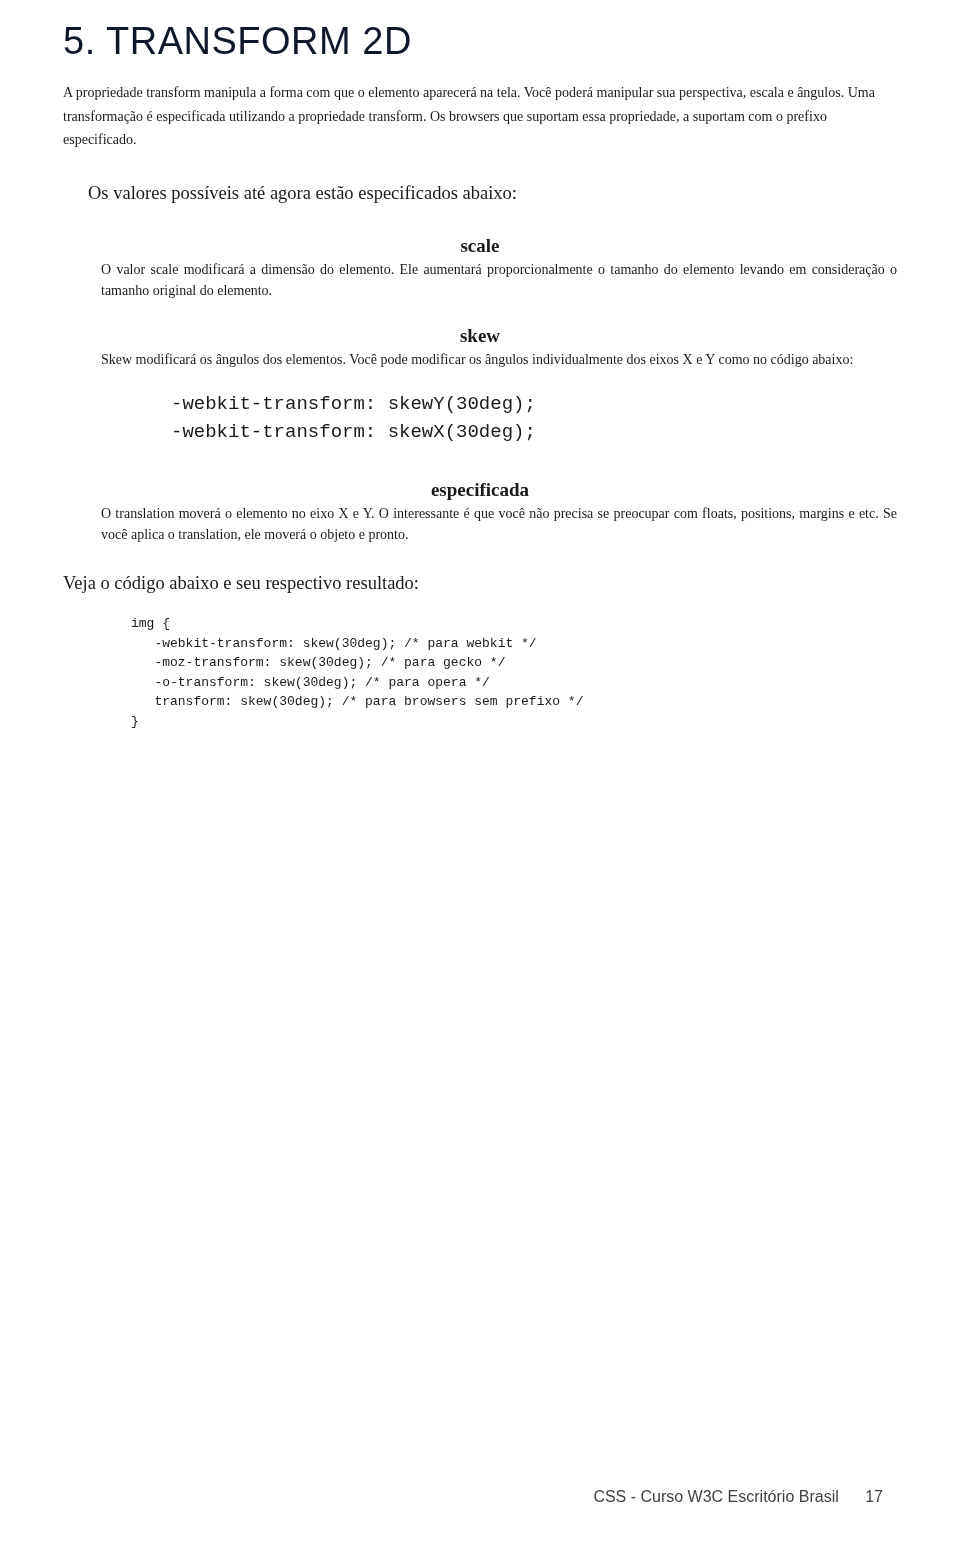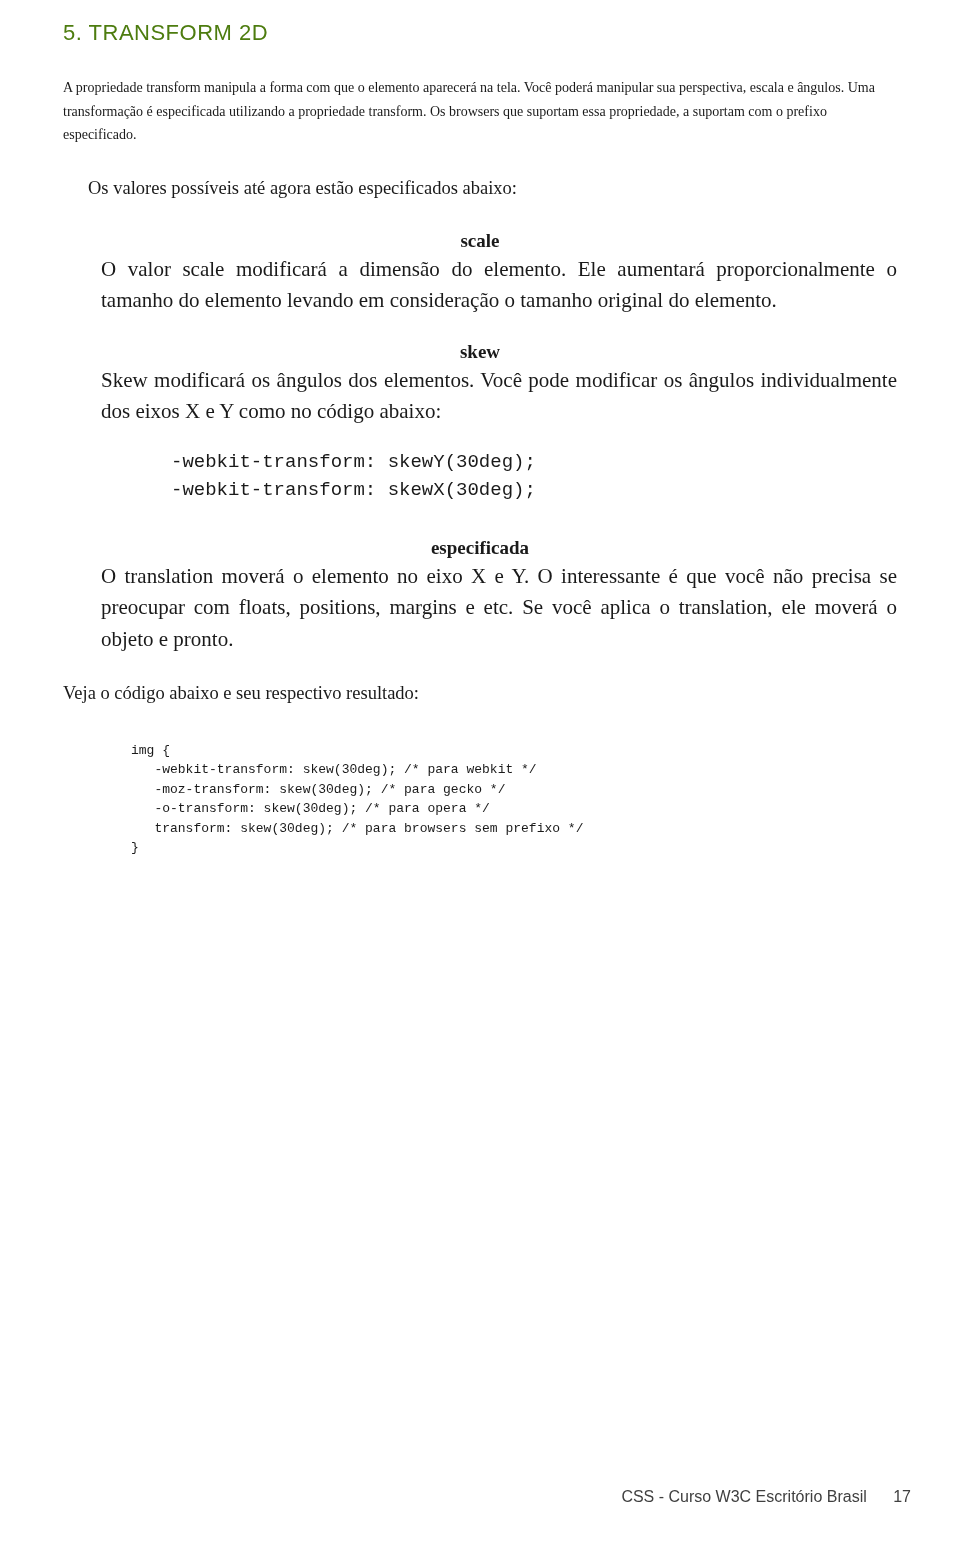--- a/index.html
+++ b/index.html
@@ -11,23 +11,23 @@
     color: #1a1a1a;
     position: relative;
   }
   .page {
     padding: 20px 63px 0 63px;
   }
   h1.main-title {
     font-family: Futura, 'Century Gothic', 'Avant Garde', Arial, sans-serif;
     font-weight: 500;
     letter-spacing: 0.5px;
-    color: #4d7c0f;
-    font-size: 22px;
-    margin-bottom: 30px;
+    color: #0f172a;
+    font-size: 38px;
+    margin-bottom: 18px;
   }
   .intro {
     font-size: 14px;
     line-height: 1.68;
     margin-bottom: 26px;
   }
   .sub-intro {
     font-size: 18.5px;
     line-height: 1.68;
     margin-bottom: 26px;
@@ -36,21 +36,21 @@
   .def-block {
     margin-bottom: 24px;
   }
   .def-term {
     font-weight: bold;
     font-size: 19px;
     margin-bottom: 2px;
     text-align: center;
   }
   .def-desc {
-    font-size: 21px;
+    font-size: 14px;
     line-height: 1.5;
     padding-left: 38px;
     text-align: justify;
     text-align-last: left;
   }
   .code-block {
     font-family: Liberation Mono, monospace;
     font-size: 19px;
     line-height: 1.5;
     padding-left: 108px;
@@ -63,33 +63,33 @@
     font-weight: 400;
     font-style: italic;
     color: #c2192a;
     font-size: 32px;
     margin-top: 70px;
     margin-bottom: 18px;
   }
   .section-intro {
     font-size: 18.5px;
     line-height: 1.6;
-    margin-bottom: 32px;
+    margin-bottom: 16px;
   }
   .code-block2 {
     font-family: 'Courier New', Courier, monospace;
     font-size: 13px;
     line-height: 1.5;
     padding-left: 68px;
     white-space: pre;
   }
   .footer {
     position: absolute;
     bottom: 38px;
-    right: 49px;
+    right: 77px;
     font-family: Futura, 'Century Gothic', 'Avant Garde', Arial, sans-serif;
     font-size: 16px;
     color: #404040;
   }
   .footer .pagenum {
     margin-left: 22px;
   }
 </style>
 </head>
 <body>

